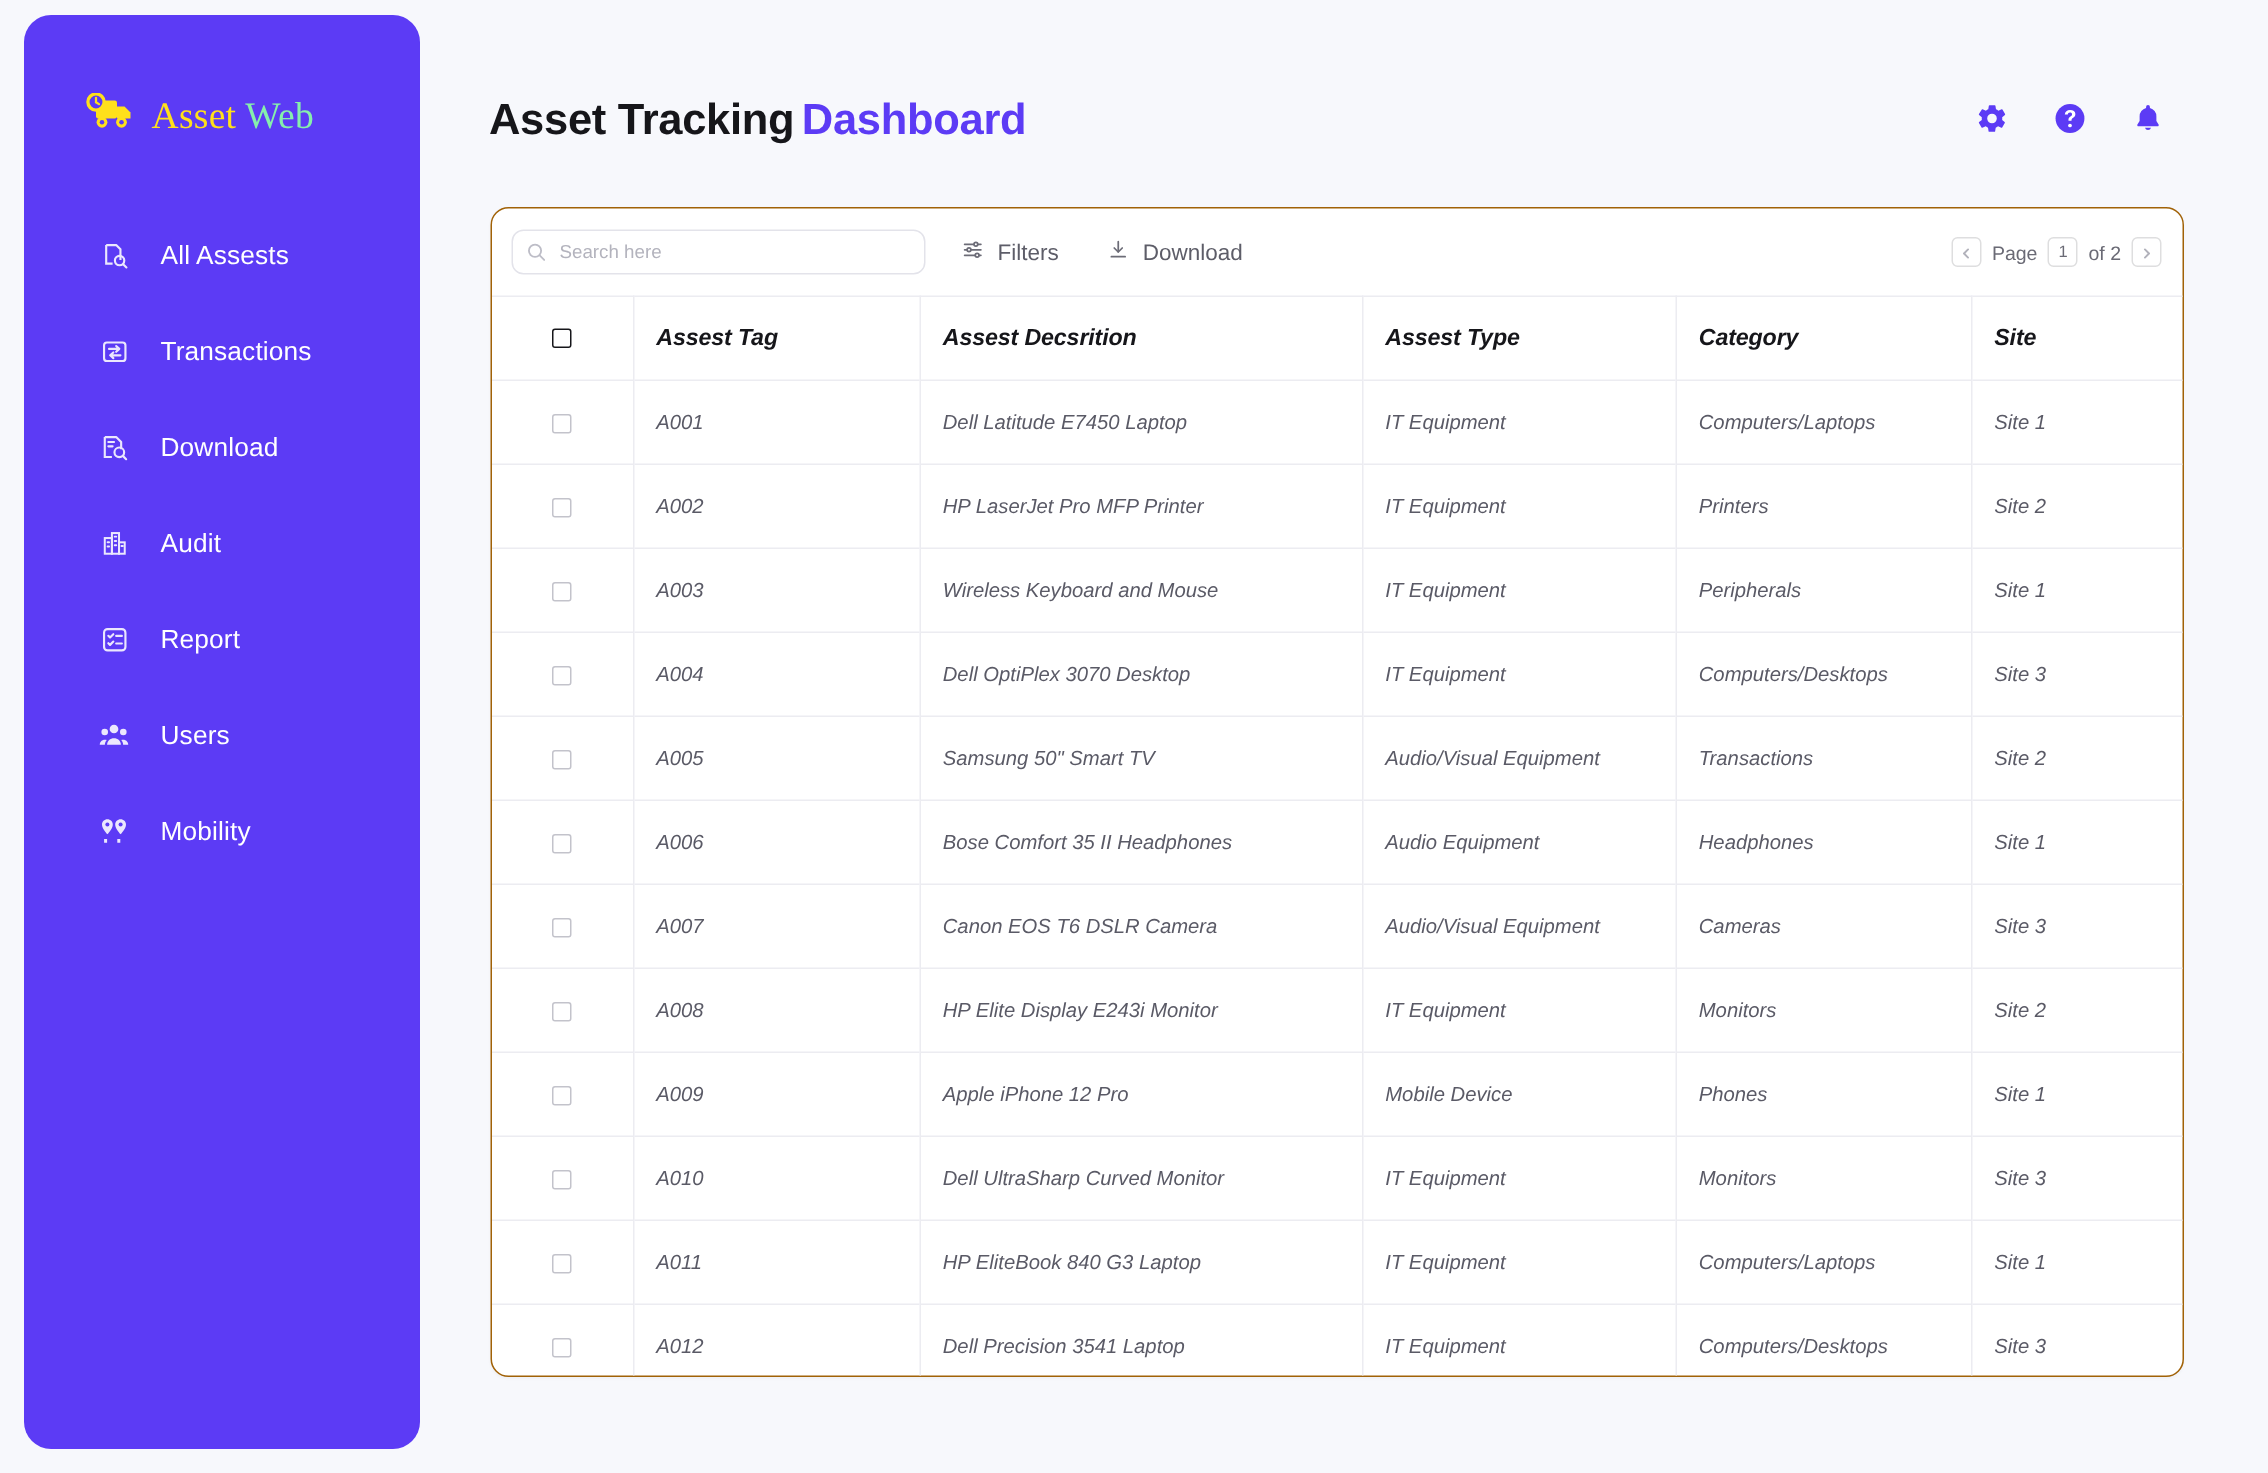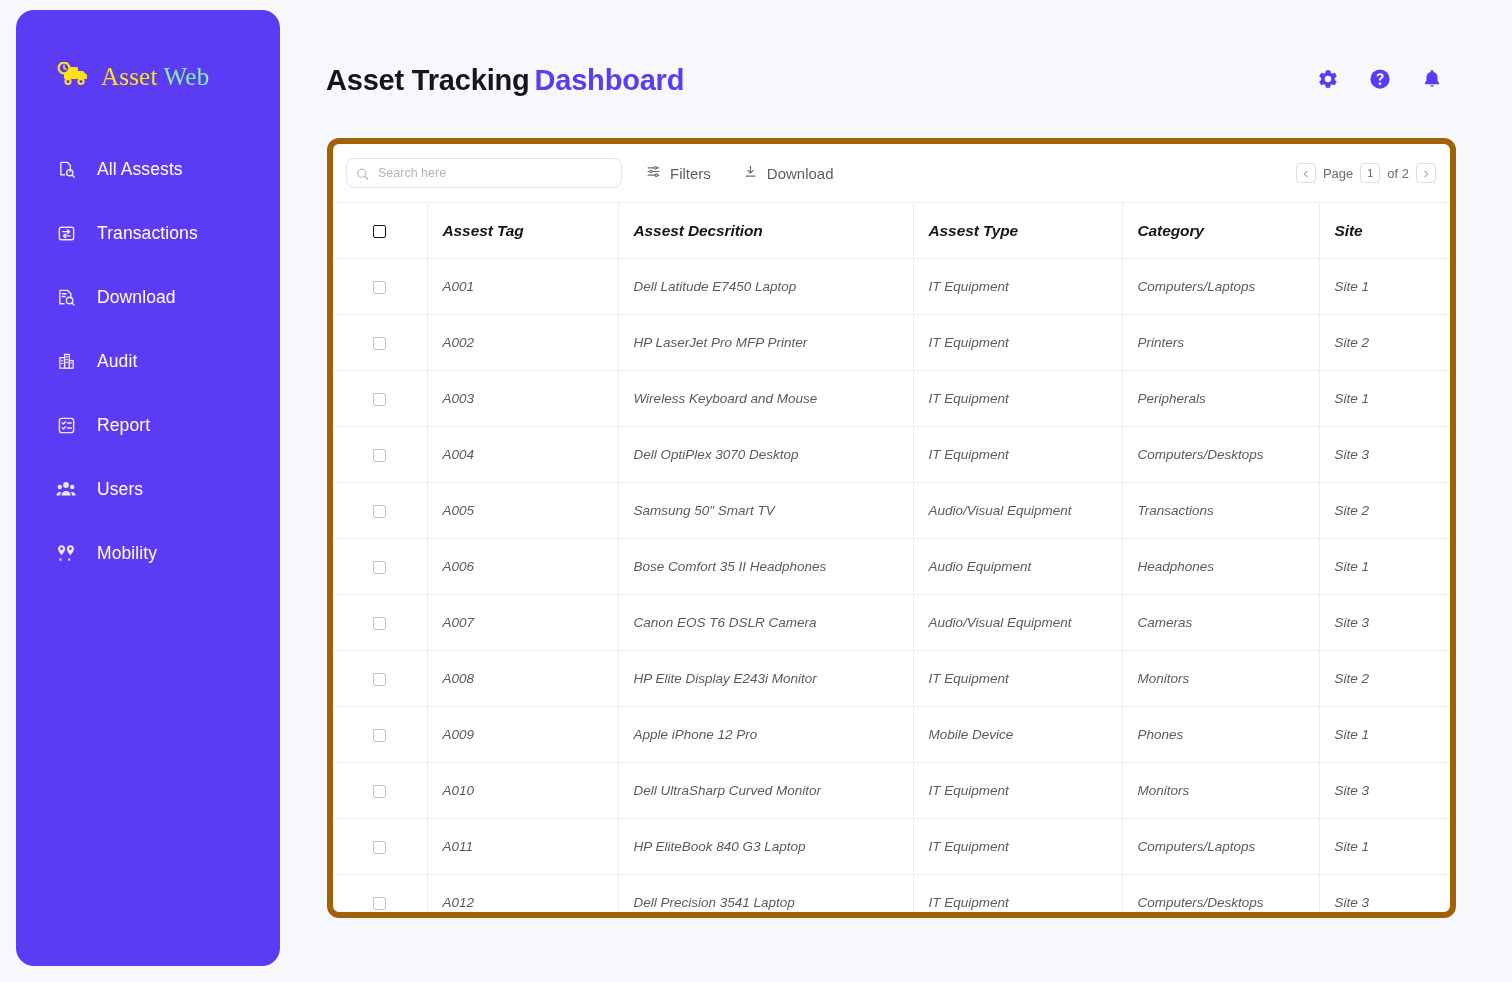--- a/index.html
+++ b/index.html
@@ -44,21 +44,21 @@
   #brand .brand-asset { color: #ffe01b; }
   #brand .brand-web { color: #86efac; margin-left: 6px; }
 
   #nav { margin-top: 60px; }
 
   .nav-item {
     display: flex;
     align-items: center;
     gap: 21px;
     height: 34px;
-    padding-left: 40px;
+    padding-left: 50px;
     margin-bottom: 30px;
     cursor: pointer;
     user-select: none;
   }
   .nav-item .nav-icon {
     width: 20px; height: 20px;
     flex: 0 0 20px;
     display: flex; align-items: center; justify-content: center;
     opacity: .88;
   }
@@ -105,21 +105,21 @@
   }
 
   
   #content-card {
     position: absolute;
     left: 327px;
     top: 138px;
     width: 1129px;
     height: 780px;
     background: #ffffff;
-    border: 6px solid #a16207;
+    border: 1px solid #a16207;
     border-radius: 12px;
     box-shadow: 0 1px 2px rgba(22,22,40,.03);
     overflow: hidden;
   }
 
   
   #toolbar {
     height: 58px;
     display: flex;
     align-items: center;

